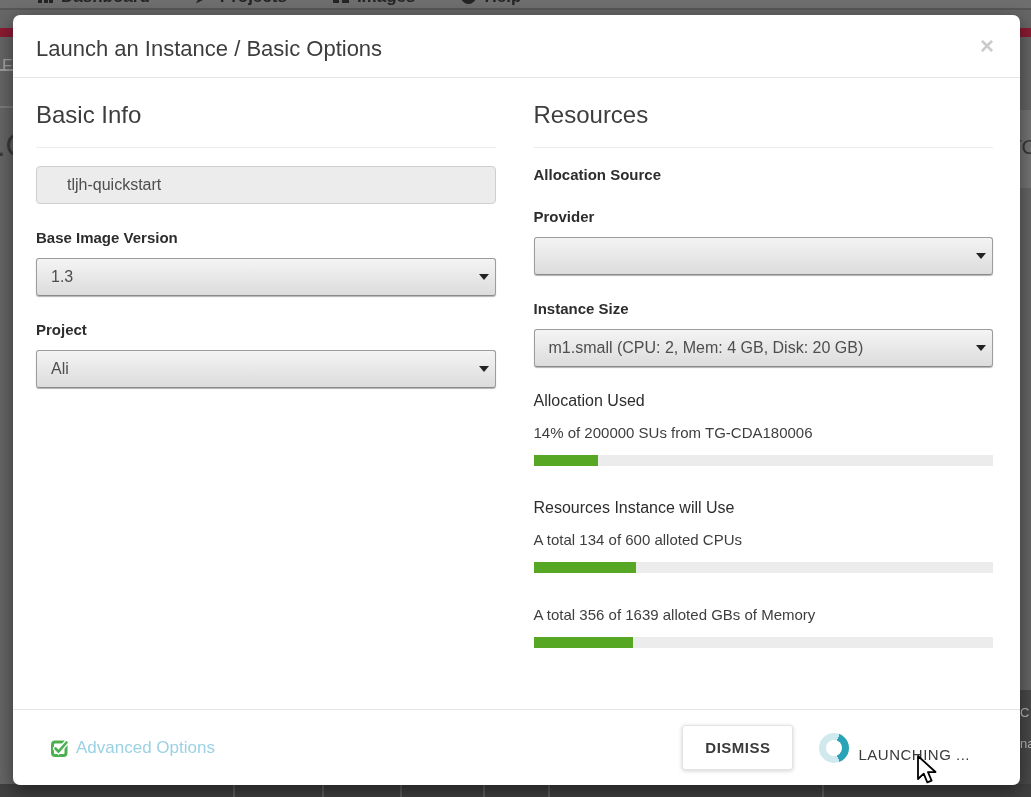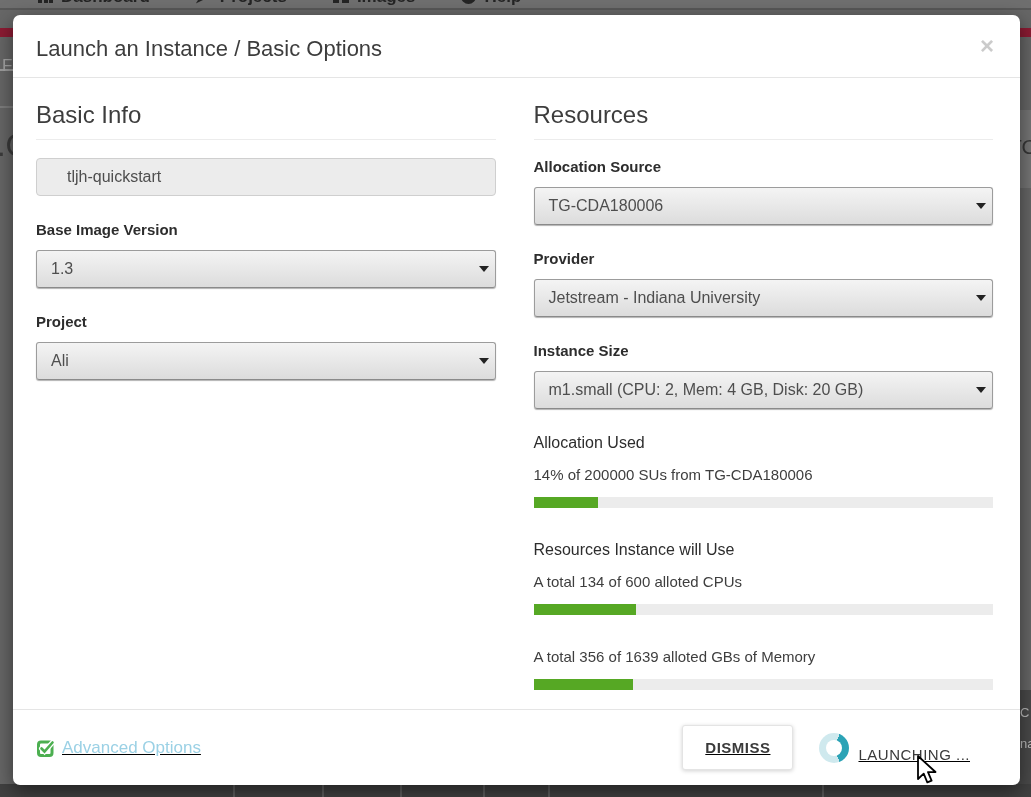--- a/index.html
+++ b/index.html
@@ -44,21 +44,21 @@
   .modal-header{
     flex:none;display:flex;justify-content:space-between;align-items:flex-start;
     padding:21px 26px 15px 23px;border-bottom:1px solid #e5e5e5;
   }
   .modal-title{margin:0;font-size:22px;font-weight:400;color:#3d3d3d;}
   .modal-close{font-size:24px;line-height:20px;color:#cbcbcb;cursor:pointer;font-weight:bold;}
   .modal-body{flex:1 1 auto;display:flex;gap:38px;padding:23px 27px 0 23px;overflow:hidden;}
   .col{flex:1 1 0;}
   .col h2{
     margin:0;font-size:24px;font-weight:400;color:#3d3d3d;
-    padding-bottom:10px;border-bottom:1px solid #ececec;
+    padding-bottom:18px;border-bottom:1px solid #ececec;
   }
   .field{margin-top:25px;}
   .field:first-of-type{margin-top:18px;}
   .field label{display:block;font-size:15px;font-weight:bold;color:#2d2d2d;margin-bottom:12px;}
   .text-input{
     width:100%;height:38px;box-sizing:border-box;
     background:#ececec;border:1px solid #cfcfcf;border-radius:4px;
     padding:0 30px;font-size:16px;color:#4e4e4e;
     font-family:"Liberation Sans","DejaVu Sans",sans-serif;outline:none;
   }
@@ -78,22 +78,21 @@
   }
   .res-head{margin-top:25px;font-size:16px;font-weight:normal;color:#2d2d2d;}
   .res-head.second{margin-top:33px;}
   .res-text{margin-top:14px;font-size:15px;color:#3e3e3e;}
   .res-text.second{margin-top:33px;}
   .pbar{margin-top:14px;height:11px;background:#ececec;}
   .pfill{height:100%;background:#56a824;width:0;}
   .modal-footer{
     flex:none;height:75px;border-top:1px solid #e5e5e5;
     display:flex;align-items:center;justify-content:space-between;
-    padding:0 50px 0 24px;
-    text-decoration:underline;
+    padding:0 50px 0 38px;
   }
   .adv-link{display:flex;align-items:center;gap:7px;cursor:pointer;text-decoration:none;}
   .adv-label{font-size:17px;color:#9bd1e5;}
   .footer-right{display:flex;align-items:center;}
   .btn-dismiss{
     background:#fff;border:1px solid #e4e4e4;border-radius:3px;
     box-shadow:0 1px 4px rgba(0,0,0,.18);
     padding:13px 22px;font-size:15px;font-weight:600;letter-spacing:.5px;color:#3a3a3a;
     font-family:"Liberation Sans","DejaVu Sans",sans-serif;cursor:pointer;
   }
@@ -179,30 +178,25 @@
           <span class="arr"></span>
         </div>
       </div>
     </div>
 
     <div class="col">
       <h2>Resources</h2>
 
       <div class="field">
         <label>Allocation Source</label>
-        <div class="sel">
-          <span>TG-CDA180006</span>
-          <span class="arr"></span>
-        </div>
       </div>
 
       <div class="field">
         <label>Provider</label>
         <div class="sel">
-          <span>Jetstream - Indiana University</span>
           <span class="arr"></span>
         </div>
       </div>
 
       <div class="field">
         <label>Instance Size</label>
         <div class="sel">
           <span>m1.small (CPU: 2, Mem: 4 GB, Disk: 20 GB)</span>
           <span class="arr"></span>
         </div>

